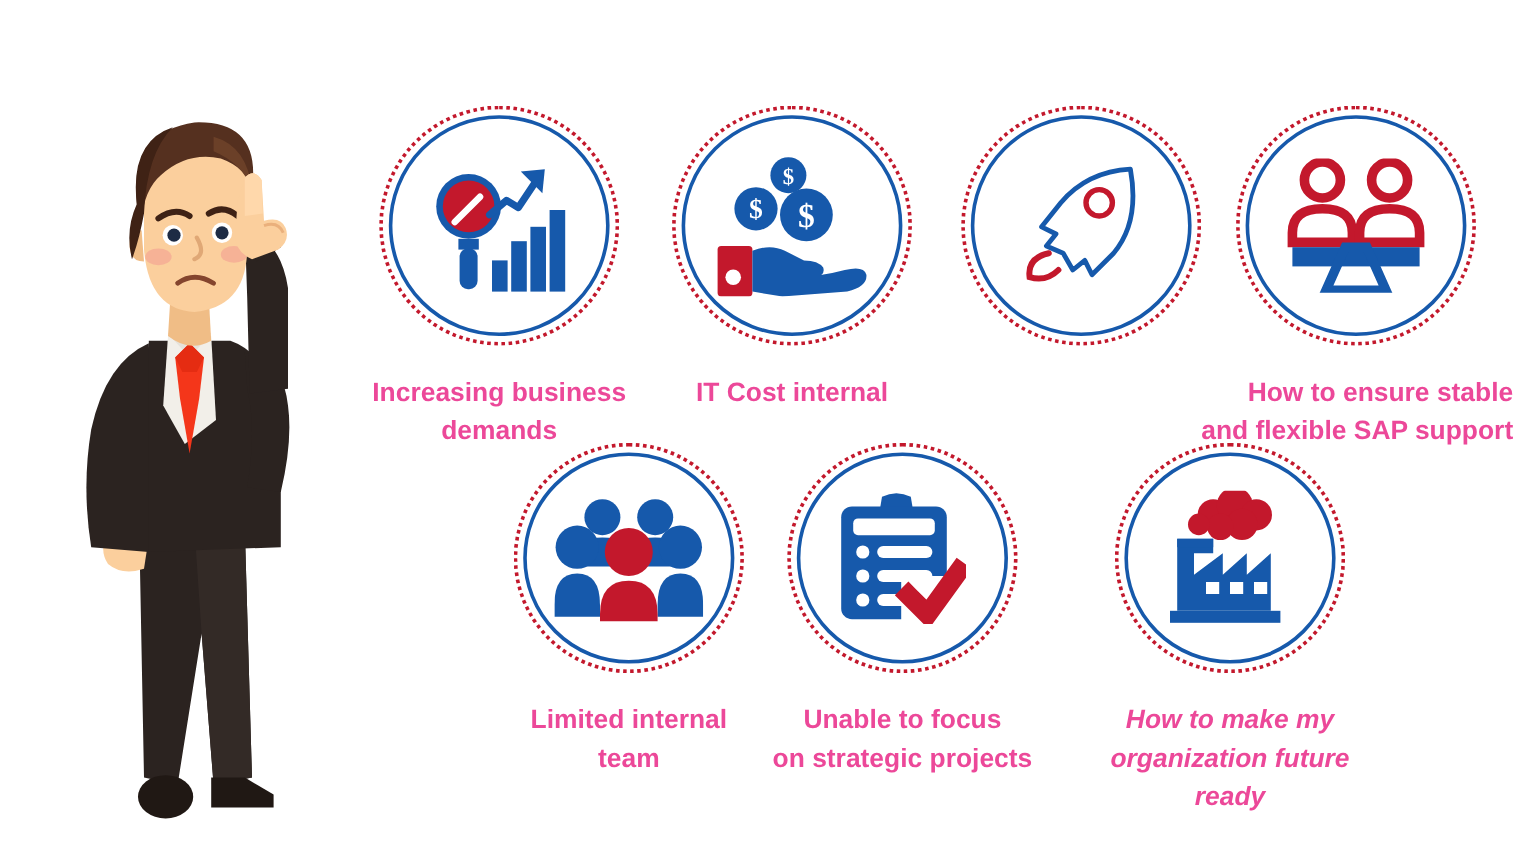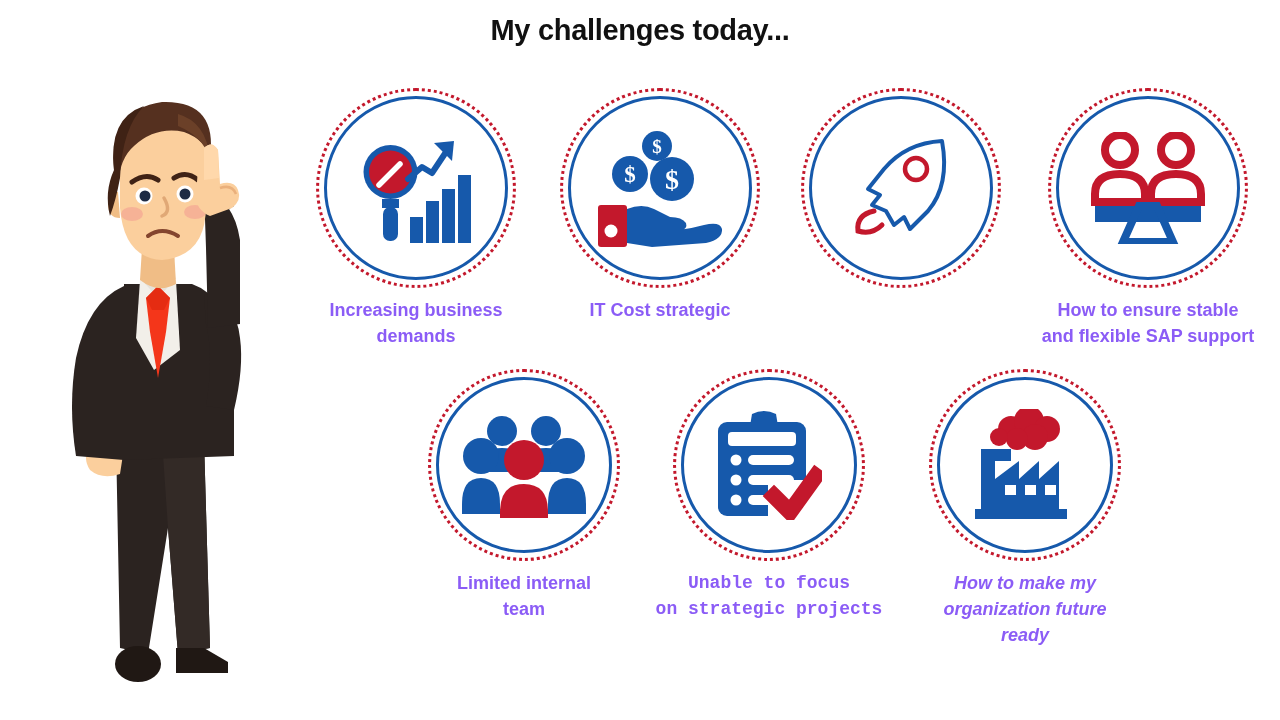--- a/index.html
+++ b/index.html
@@ -43,43 +43,42 @@
     border-radius:50%;
     border:3px solid #1659ab;
   }
   .badge-inner{
     position:absolute;left:0;top:0;width:100%;height:100%;
     display:flex;align-items:center;justify-content:center;
   }
   .badge-inner svg{display:block;}
 
   .challenge-label{
-    margin-top:9px;
-    font-size:18px;
+    margin-top:23px;
+    font-size:22px;
     font-weight:bold;
     line-height:1.45;
-    color:#8b5cf6;
+    color:#ec4899;
     white-space:pre-line;
   }
 
   
   .r1{top:0px;}
   .r1 .badge{width:200px;height:200px;}
   .r1 .solid-ring{left:8px;top:8px;width:178px;height:178px;}
   
   .r2{top:281px;}
   .r2 .badge{width:192px;height:192px;}
   .r2 .solid-ring{left:8px;top:8px;width:170px;height:170px;}
 </style>
 </head>
 <body>
 
 <div id="slide">
 
-  <div class="slide-title">My challenges today...</div>
 
   <div class="character">
     <svg viewBox="0 0 260 600" width="260" height="600">
 
       <path d="M88 352 L176 352 L182 560 L150 566 L140 440 L120 566 L92 560 Z" fill="#2b2320"></path>
       <path d="M134 352 L176 352 L182 560 L150 566 L140 440 Z" fill="#332a26"></path>
 
       <ellipse cx="110" cy="576" rx="23" ry="18" fill="#201814"></ellipse>
       <path d="M148 560 L176 560 L200 574 L200 585 L148 585 Z" fill="#201814"></path>
 
@@ -177,42 +176,42 @@
             <text x="76" y="60" font-family="Liberation Serif, serif" font-size="28" font-weight="bold" fill="#ffffff" text-anchor="middle">$</text>
 
             <rect x="2" y="76" width="29" height="42" rx="3" fill="#c3182c"></rect>
             <circle cx="15" cy="102" r="6.5" fill="#ffffff"></circle>
 
             <path d="M31 80 Q46 74 58 80 L74 88 Q86 88 90 94 Q92 100 84 102 L64 102
                      Q86 102 108 96 Q124 92 126 100 Q127 110 110 114 L56 118 L31 114 Z" fill="#1659ab"></path>
           </svg>
         </div>
       </div>
-      <div class="challenge-label">IT Cost strategic</div>
+      <div class="challenge-label">IT Cost internal</div>
     </div>
 
     <div class="challenge r1" style="left:498px;width:226px;">
       <div class="badge">
         <div class="dots-ring"></div>
         <div class="solid-ring"></div>
         <div class="badge-inner">
           <svg width="110" height="110" viewBox="0 0 110 110">
 
             <path d="M96 8 Q60 10 38 36 L22 56 L34 62 L26 72 L40 78 L48 92 L58 84 L64 96
                      L82 78 Q104 52 96 8 Z" fill="none" stroke="#1659ab" stroke-width="4" stroke-linejoin="round"></path>
 
             <circle cx="70" cy="36" r="11" fill="none" stroke="#c3182c" stroke-width="4.5"></circle>
 
             <path d="M28 78 Q10 82 12 98 Q26 102 36 92" fill="none" stroke="#c3182c" stroke-width="5" stroke-linecap="round"></path>
           </svg>
         </div>
       </div>
     </div>
 
-    <div class="challenge r1" style="left:727px;width:262px;">
+    <div class="challenge r1" style="left:709px;width:262px;text-align:right;">
       <div class="badge">
         <div class="dots-ring"></div>
         <div class="solid-ring"></div>
         <div class="badge-inner">
           <svg width="118" height="112" viewBox="0 0 118 112">
 
             <circle cx="31" cy="18" r="15" fill="none" stroke="#c3182c" stroke-width="8"></circle>
             <circle cx="87" cy="18" r="15" fill="none" stroke="#c3182c" stroke-width="8"></circle>
 
             <path d="M6 62 Q6 42 31 42 Q56 42 56 62 L56 70 L6 70 Z" fill="none" stroke="#c3182c" stroke-width="8"></path>
@@ -247,21 +246,21 @@
 
             <circle cx="62" cy="48" r="20" fill="#c3182c"></circle>
             <path d="M38 100 Q38 72 62 72 Q86 72 86 100 L86 106 L38 106 Z" fill="#c3182c"></path>
           </svg>
         </div>
       </div>
       <div class="challenge-label">Limited internal
 team</div>
     </div>
 
-    <div class="challenge r2" style="left:359px;width:240px;font-family:Liberation Mono, monospace;">
+    <div class="challenge r2" style="left:342px;width:240px;">
       <div class="badge">
         <div class="dots-ring"></div>
         <div class="solid-ring"></div>
         <div class="badge-inner">
           <svg width="106" height="110" viewBox="0 0 106 110">
 
             <path d="M36 4 Q48 -2 60 4 L62 16 L34 16 Z" fill="#1659ab"></path>
 
             <rect x="2" y="12" width="88" height="94" rx="9" fill="#1659ab"></rect>
             <rect x="12" y="22" width="68" height="14" rx="4" fill="#ffffff"></rect>

